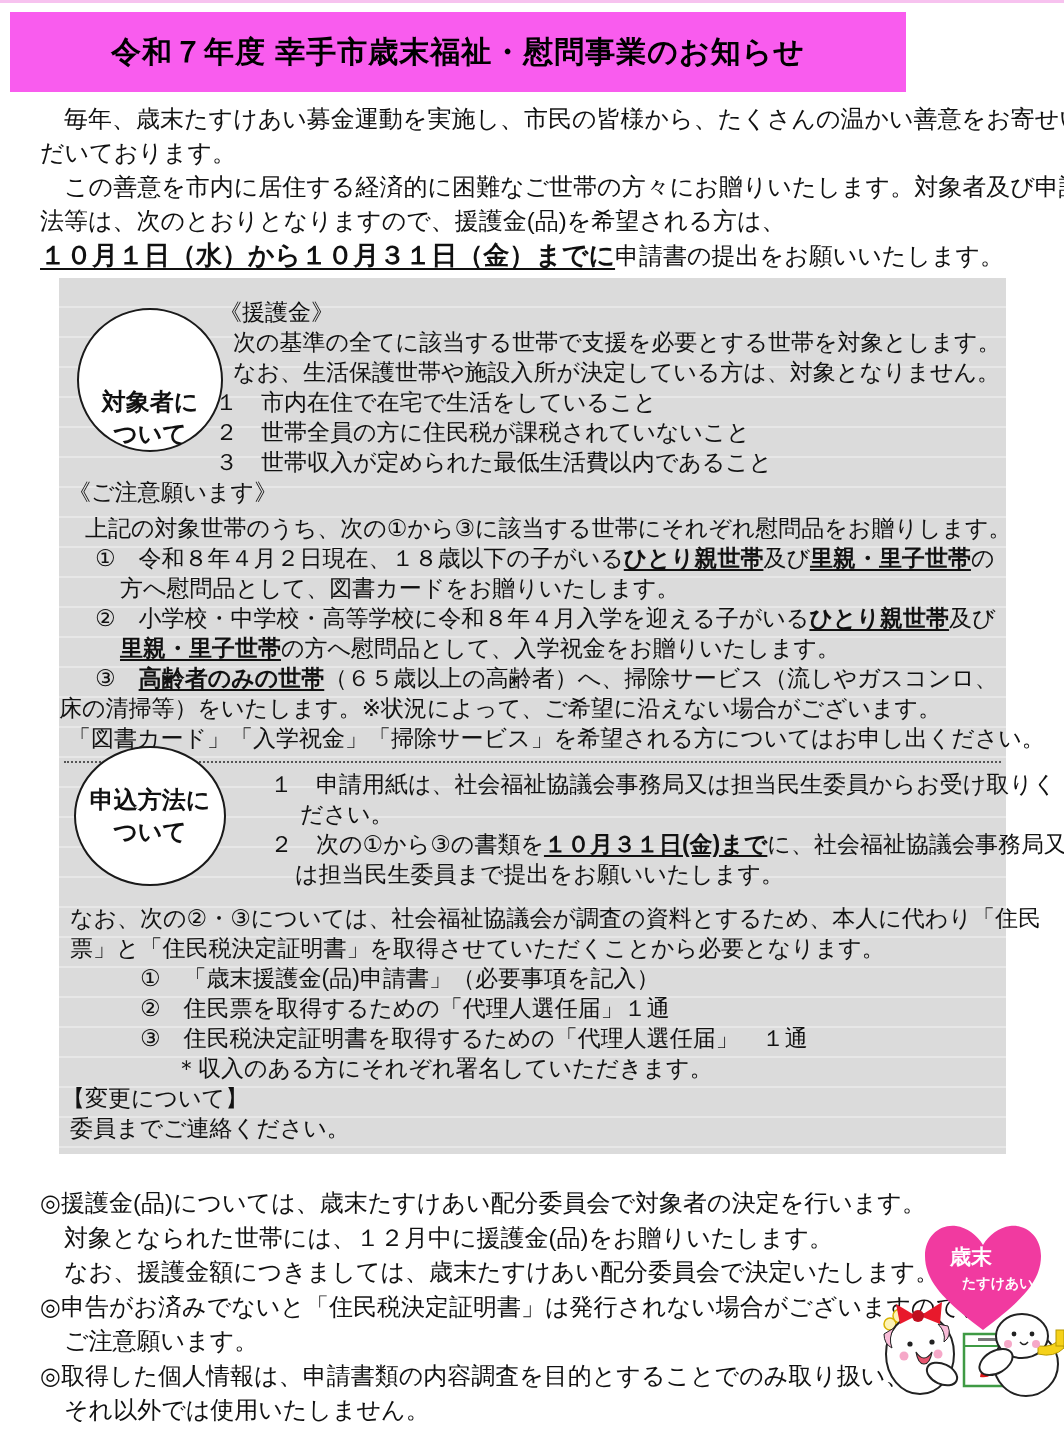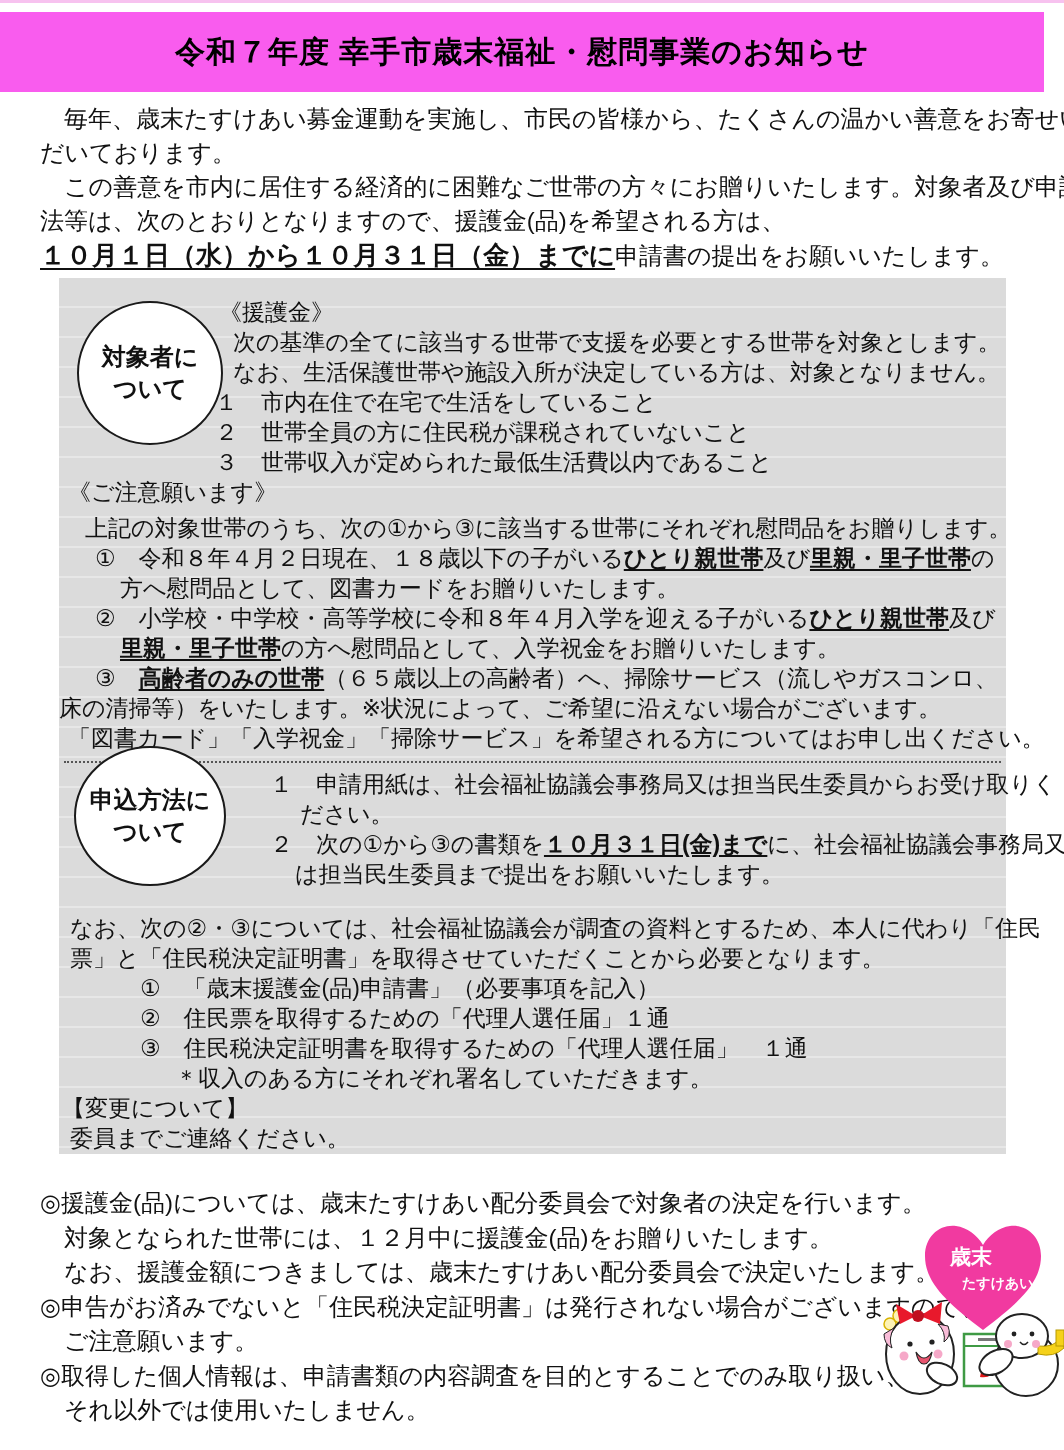--- a/index.html
+++ b/index.html
@@ -7,21 +7,21 @@
   body {
     width:1064px; height:1450px; position:relative; overflow:hidden;
     font-family:"Liberation Sans","DejaVu Sans",sans-serif;
     color:#111; -webkit-font-smoothing:antialiased;
   }
   .line { white-space:pre; }
 
   .top-strip { position:absolute; left:0; top:0; width:1064px; height:3px; background:#f7c2ef; }
 
   .banner {
-    position:absolute; left:0; top:12px; width:1044px; height:80px;
+    position:absolute; left:10px; top:12px; width:896px; height:80px;
     background:#f95cee; display:flex; align-items:center; justify-content:center;
   }
   .banner-title { font-size:30px; font-weight:bold; color:#000; letter-spacing:1px; }
 
   .intro { position:absolute; left:40px; top:102px; width:990px; font-size:24px; line-height:34px; }
 
   .deadline { position:absolute; left:40px; top:238px; width:1000px; white-space:pre; }
   .deadline .strong { font-size:26px; font-weight:bold; text-decoration:underline; text-underline-offset:4px; }
   .deadline .rest { font-size:24px; }
 
@@ -30,21 +30,21 @@
     background:#dbdbdb;
     background-image:repeating-linear-gradient(to bottom,#dbdbdb 0px,#dbdbdb 28px,#e7e7e7 28px,#e7e7e7 30px);
     font-size:23px; line-height:30px;
   }
   .bx { white-space:pre; }
   .circle {
     position:absolute; background:#fff; border:2px solid #1a1a1a; border-radius:50%;
     display:flex; flex-direction:column; align-items:center; justify-content:center;
     font-size:24px; font-weight:bold; line-height:32px; text-align:center; z-index:2;
   }
-  .circle1 { left:18px; top:23px;  width:146px; height:144px; }
+  .circle1 { left:18px; top:30px;  width:146px; height:144px;justify-content:flex-end; }
   .circle2 { left:15px; top:468px; width:152px; height:140px; }
 
   .pad160 { padding-left:160px; }
   .pad174 { padding-left:174px; }
   .pad156 { padding-left:156px; }
   .pad9   { padding-left:9px; }
   .pad26  { padding-left:26px;margin-top:6px; }
   .pad36  { padding-left:36px; }
   .pad61  { padding-left:61px; }
   .pad75  { }
@@ -53,21 +53,21 @@
   .pad236 { padding-left:236px; }
   .pad11  { padding-left:11px; }
   .pad81  { padding-left:81px; }
   .pad116 { padding-left:116px; }
   .pad3   { padding-left:3px; }
   .boxtop { padding-top:19px; }
 
   .ub { font-weight:bold; text-decoration:underline; text-underline-offset:3px; }
 
   .divider { border-top:2px dotted #555; margin:8px 5px 6px 5px; height:0; }
-  .gap14 { margin-top:24px; }
+  .gap14 { margin-top:14px; }
 
   .footer { position:absolute; left:40px; top:1186px; width:980px; font-size:24px; line-height:34.5px; }
 
   .mascot { position:absolute; left:880px; top:1212px; width:184px; height:190px; }
   .heart-txt1 { font-size:21px; font-weight:bold; fill:#fff; }
   .heart-txt2 { font-size:14px; font-weight:bold; fill:#fff; }
 </style>
 </head>
 <body>
 

